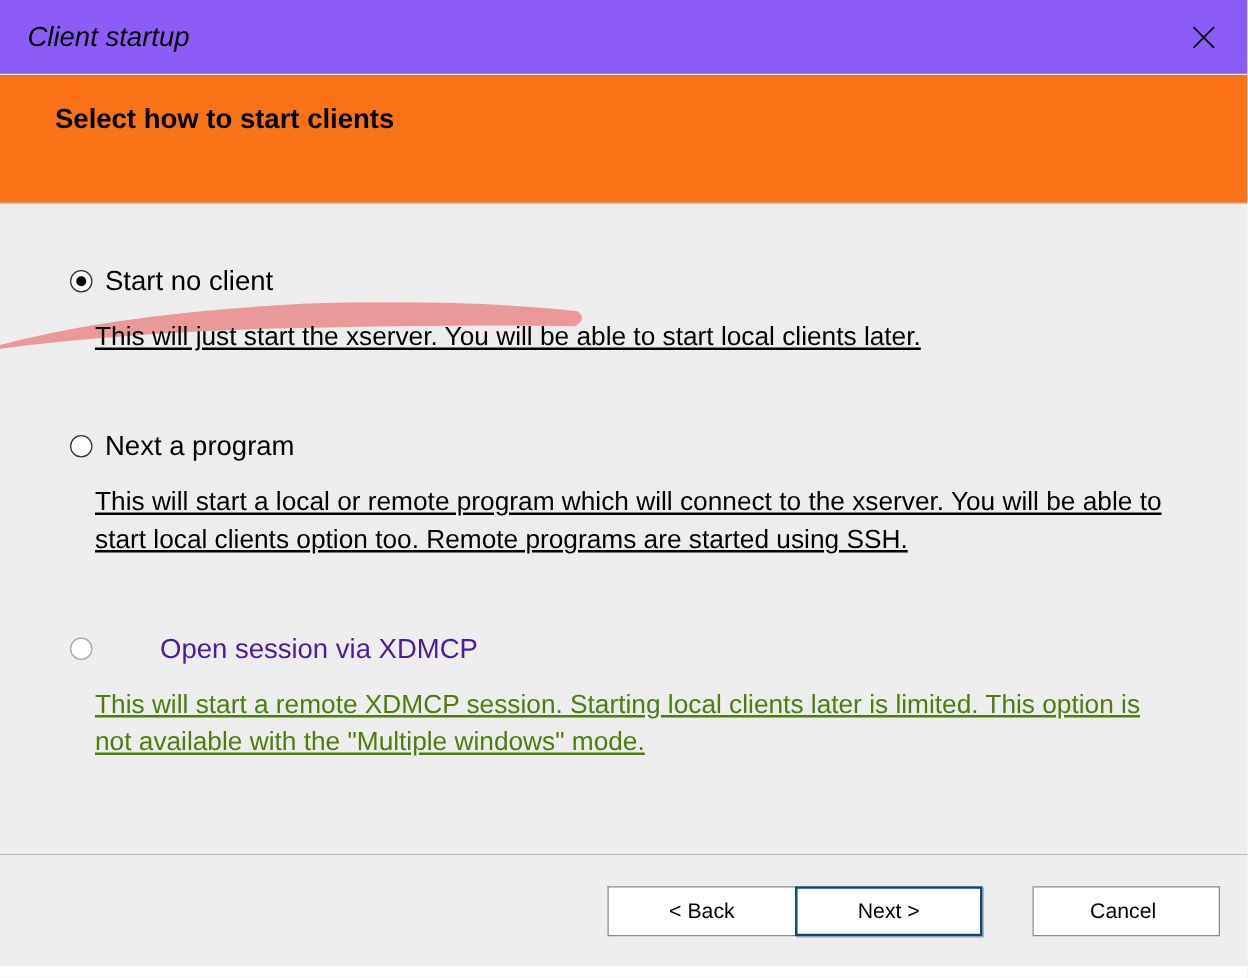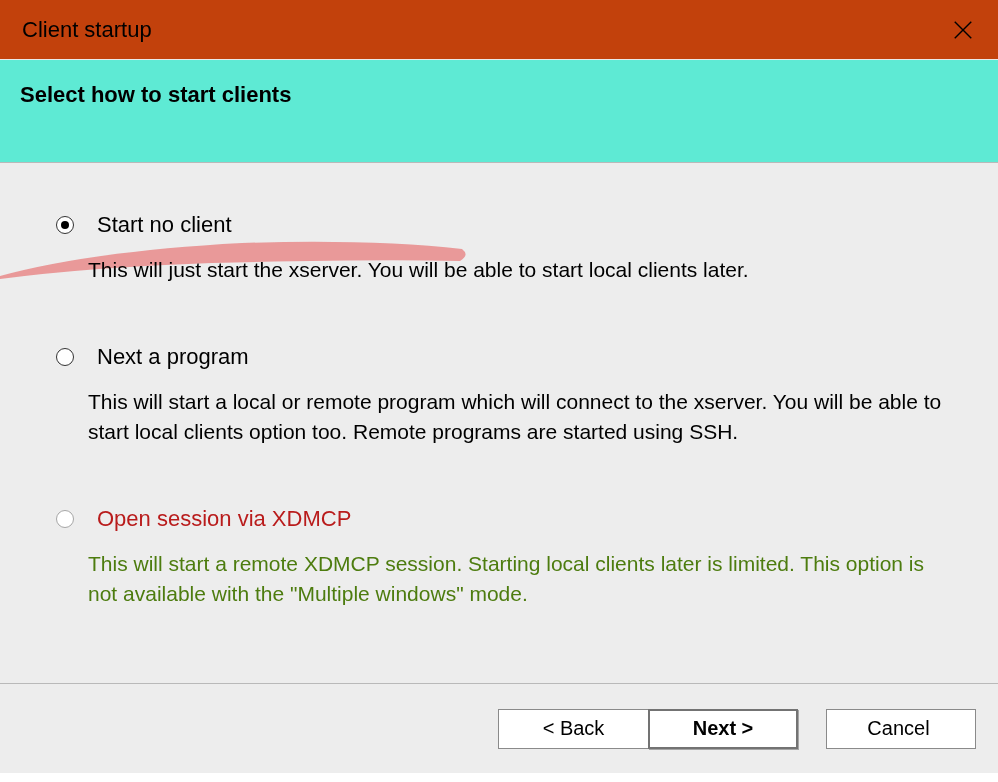--- a/index.html
+++ b/index.html
@@ -13,43 +13,44 @@
       width: 998px;
       height: 782px;
       overflow: hidden;
     }
     .title-bar {
       height: 60px;
       display: flex;
       align-items: center;
       justify-content: space-between;
       padding: 0 22px 0 22px;
-      background: #c2410c;
+      background: #8b5cf6;
       border-bottom: 1px solid #e9e9e9;
+      font-style: italic;
     }
     .title-text {
       font-size: 22px;
       color: #000;
       font-weight: 400;
     }
     .close-icon {
       width: 26px;
       height: 26px;
       cursor: pointer;
       display: flex;
       align-items: center;
       justify-content: center;
     }
     .close-icon svg {
       width: 22px;
       height: 22px;
     }
     .header-section {
-      background: #5eead4;
-      padding: 22px 44px 54px 20px;
+      background: #f97316;
+      padding: 22px 44px 54px 44px;
       border-bottom: 1px solid #b9b9b9;
     }
     .header-title {
       font-size: 22px;
       font-weight: 700;
       color: #000;
     }
     .content-area {
       background: #ededed;
       padding: 48px 56px 0 56px;
@@ -66,21 +67,21 @@
       z-index: 0;
     }
     .option-block {
       margin-bottom: 58px;
       position: relative;
       z-index: 1;
     }
     .option-row {
       display: flex;
       align-items: flex-start;
-      gap: 23px;
+      gap: 10px;
     }
     .radio {
       width: 18px;
       height: 18px;
       border: 1px solid #333;
       border-radius: 50%;
       display: flex;
       align-items: center;
       justify-content: center;
       background: #fff;
@@ -98,69 +99,70 @@
       border-radius: 50%;
       background: #000;
     }
     .option-label {
       font-size: 22px;
       color: #000;
       font-weight: 400;
       line-height: 28px;
     }
     .option-label.disabled {
-      color: #b91c1c;
+      color: #4c1d95;
+      margin-left: 44px;
     }
     .option-desc {
       font-size: 21px;
       color: #000;
       font-weight: 400;
       line-height: 30px;
       margin-top: 16px;
-      margin-left: 32px;
+      margin-left: 20px;
       max-width: 870px;
+      text-decoration: underline;
     }
     .option-desc.disabled {
       color: #4d7c0f;
     }
     .footer-bar {
       border-top: 1px solid #b9b9b9;
       background: #ededed;
       height: 90px;
       display: flex;
       align-items: center;
       justify-content: flex-end;
       padding: 0 22px;
       gap: 16px;
     }
     .btn {
       min-width: 150px;
       height: 40px;
       background: #fff;
       border: 1px solid #8a8a8a;
-      font-size: 20px;
+      font-size: 17px;
       color: #000;
       font-family: inherit;
       cursor: pointer;
       padding: 0 20px;
     }
     .btn.default {
-      border: 2px solid #737373;
+      border: 2px solid #0c4a6e;
       box-shadow: 1px 1px 0 rgba(0,0,0,0.3);
-      font-weight: bold;
     }
     .btn-pair {
       display: flex;
       gap: 0;
     }
     .btn-pair .btn:first-child {
       border-right: none;
     }
     .cancel-btn {
-      margin-left: 12px;
+      margin-left: 24px;
       padding-left: 15px;
     }
   </style>
 </head>
 <body>
 
 <div class="title-bar">
   <div class="title-text">Client startup</div>
   <div class="close-icon">
     <svg viewBox="0 0 24 24" fill="none" stroke="#000" stroke-width="1.5">

